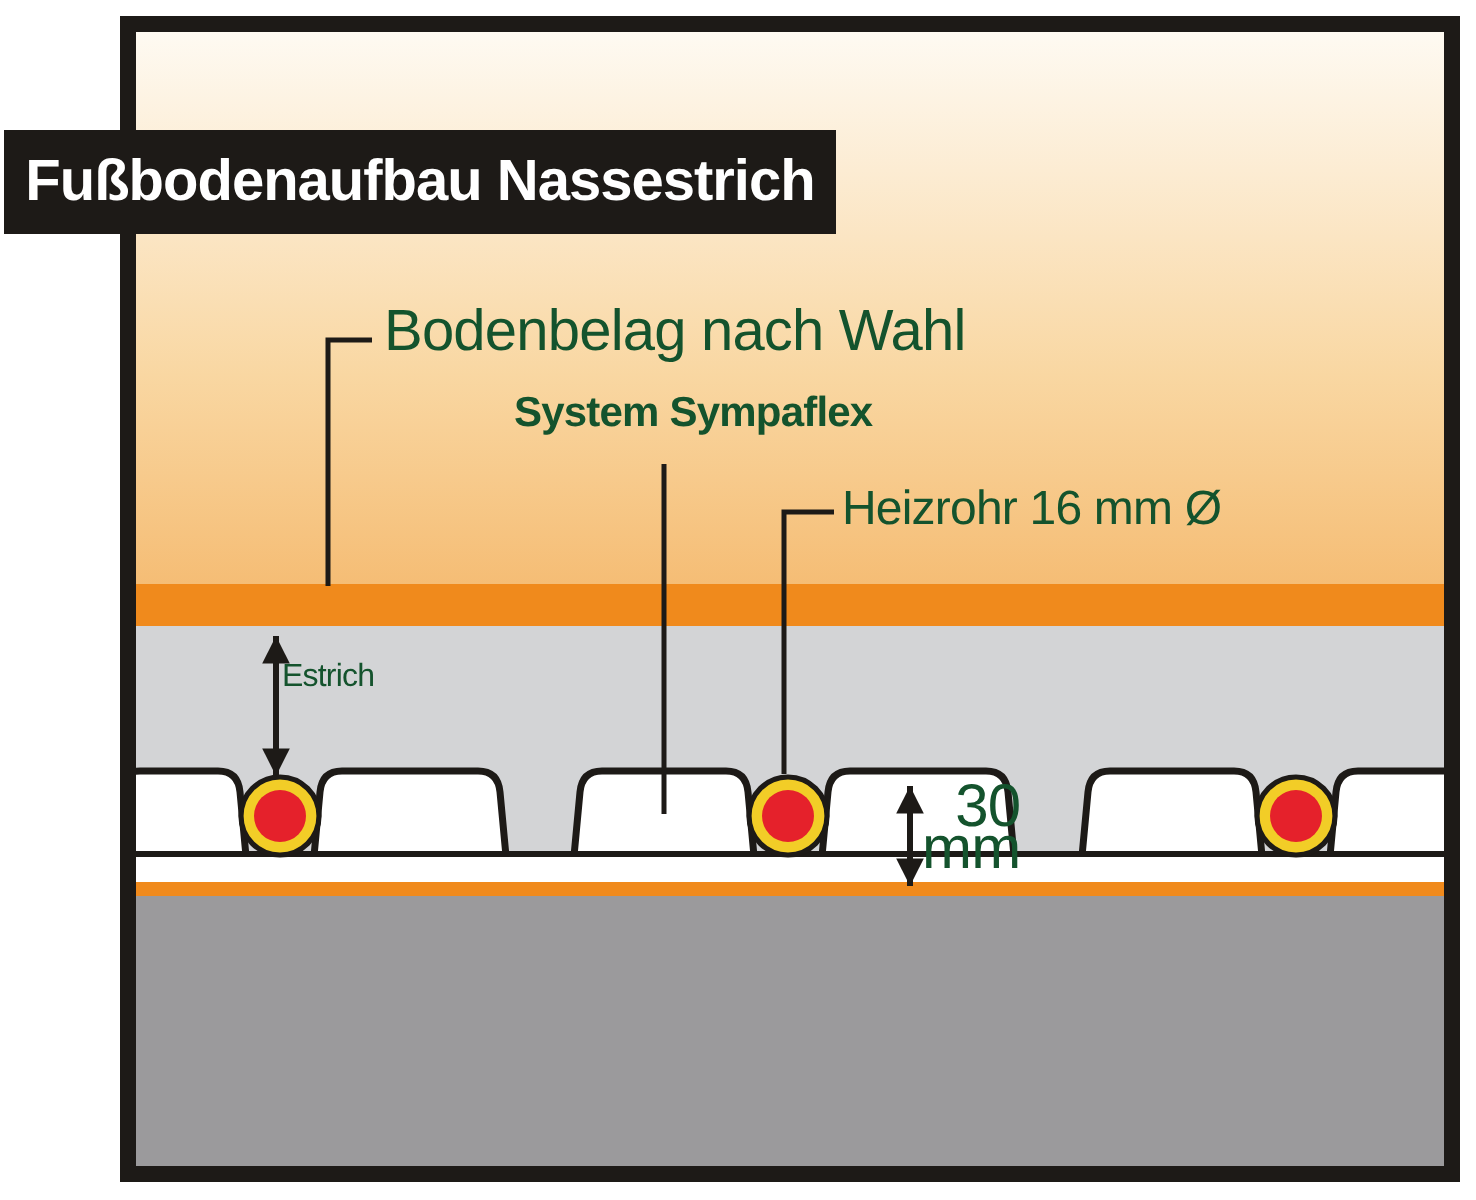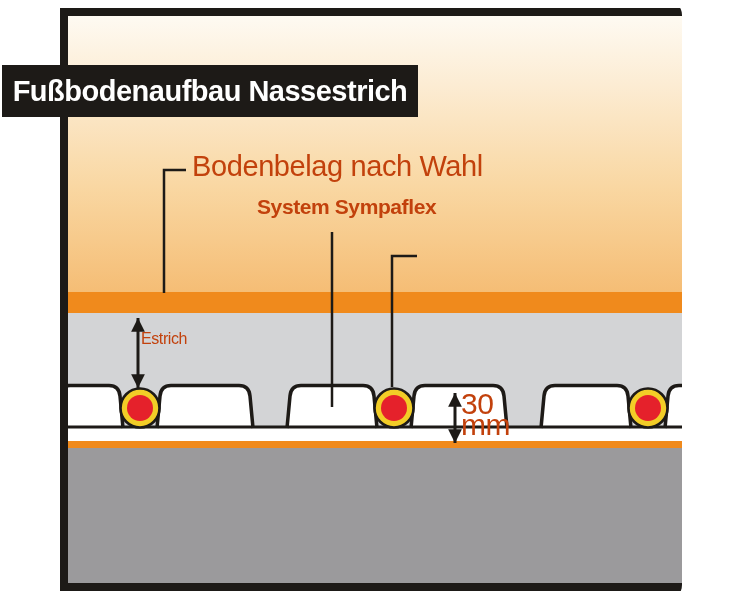--- a/index.html
+++ b/index.html
@@ -1,32 +1,32 @@
 <!DOCTYPE html>
 <html><head>
 <meta charset="utf-8">
 <style>
   html,body{margin:0;padding:0;background:#ffffff;}
   .stage{
-    position:relative;width:682px;height:600px;background:#ffffff;overflow:hidden;
+    position:relative;width:738px;height:600px;background:#ffffff;overflow:hidden;
     font-family:"Liberation Sans", sans-serif;color:#2e2a27;border-radius:15px;
   }
   .frame{
     position:absolute;left:60px;top:8px;width:654px;height:567px;
     border:8px solid #1d1a17;background:#ffffff;
   }
   .layers{position:absolute;left:68px;top:16px;width:654px;height:567px;}
   .hdr-box{
     position:absolute;top:65px;height:52px;background:#1d1a17;color:#ffffff;
     display:flex;align-items:center;justify-content:center;
     font-weight:bold;font-size:29px;letter-spacing:-0.5px;white-space:nowrap;
   }
   .hdr-left{left:2px;width:416px;}
   .hdr-right{left:540px;width:146px;}
-  .lbl{position:absolute;white-space:nowrap;color:#c2410c;letter-spacing:-0.4px;}
+  .lbl{position:absolute;white-space:nowrap;color:#14532d;letter-spacing:-0.4px;text-align:right;}
   .lbl-covering{left:192px;top:150px;font-size:29px;}
   .lbl-system{left:257px;top:195px;font-size:21px;font-weight:bold;}
   .lbl-pipe{left:421px;top:241px;font-size:24px;}
   .lbl-screed{left:141px;top:325px;font-size:16px;line-height:27px;}
   .lbl-30{left:461px;top:393px;font-size:30px;line-height:21px;}
   .lbl-unterbau{
     position:absolute;left:68px;top:499px;width:654px;text-align:center;
     font-size:30px;color:#403f41;letter-spacing:-0.4px;
   }
 </style>
@@ -97,20 +97,21 @@
     <line x1="70" y1="302" x2="70" y2="372" stroke="#1d1a17" stroke-width="3" marker-start="url(#ah)" marker-end="url(#ah)"></line>
     <line x1="387" y1="377" x2="387" y2="427" stroke="#1d1a17" stroke-width="3" marker-start="url(#ah)" marker-end="url(#ah)"></line>
   </svg>
 
   <div class="hdr-box hdr-left">
     <span>Fußbodenaufbau Nassestrich</span>
   </div>
 
   <div class="lbl lbl-covering">Bodenbelag nach Wahl</div>
   <div class="lbl lbl-system">System Sympaflex</div>
+  <div class="lbl lbl-pipe">Heizrohr 16 mm Ø</div>
 
   <div class="lbl lbl-screed">
     <div>Estrich</div>
   </div>
 
   <div class="lbl lbl-30">
     <div>30</div>
     <div>mm</div>
   </div>
 

